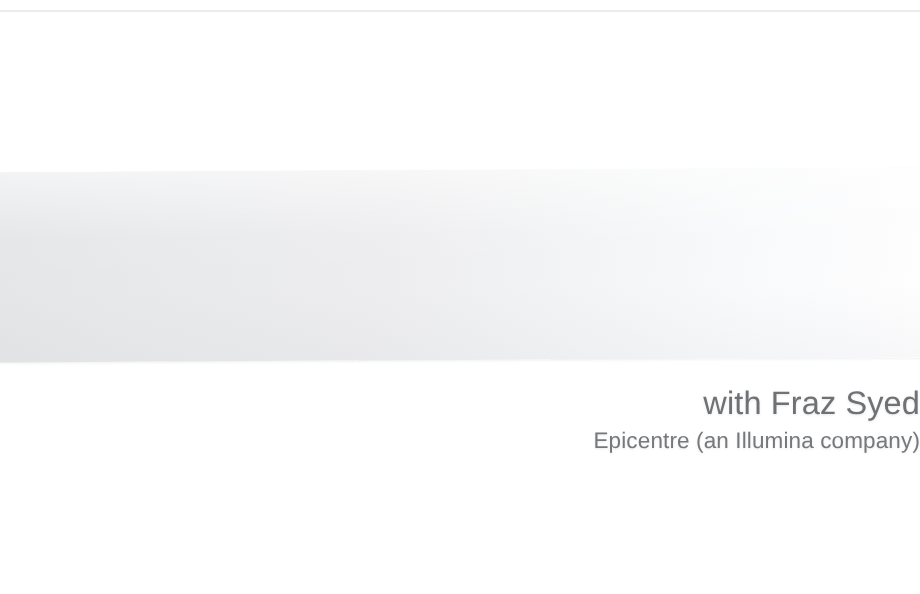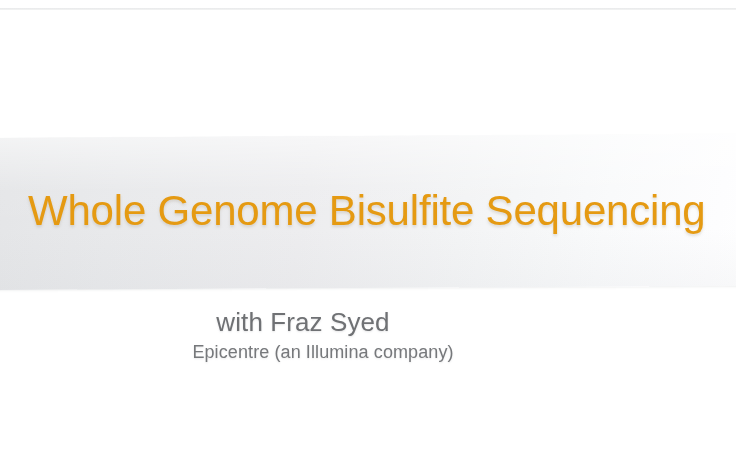--- a/index.html
+++ b/index.html
@@ -93,21 +93,21 @@
     line-height: 52px;
     white-space: nowrap;
     text-shadow: 0 2px 3px rgba(150,140,120,0.28);
   }
 
   #byline-block {
     position: absolute;
     left: 0;
     top: 306px;
     width: 736px;
-    text-align: center;
+    text-align: right;
   }
 
   #presenter-name {
     display: block;
     color: #6f7174;
     font-family: "Liberation Sans", sans-serif;
     font-size: 26px;
     font-weight: 400;
     line-height: 32px;
     letter-spacing: 0.1px;
@@ -142,21 +142,20 @@
 <body>
 
 <div id="slide">
 
   <div id="top-rule"></div>
 
   <div id="upper-field"></div>
 
   <div id="title-band"></div>
 
-  <div id="title-text">Whole Genome Bisulfite Sequencing</div>
 
   <div id="byline-block">
     <span id="presenter-name">with Fraz Syed</span>
     <span id="presenter-affiliation">Epicentre (an Illumina company)</span>
   </div>
 
   <div id="lower-field"></div>
 
 </div>
 

